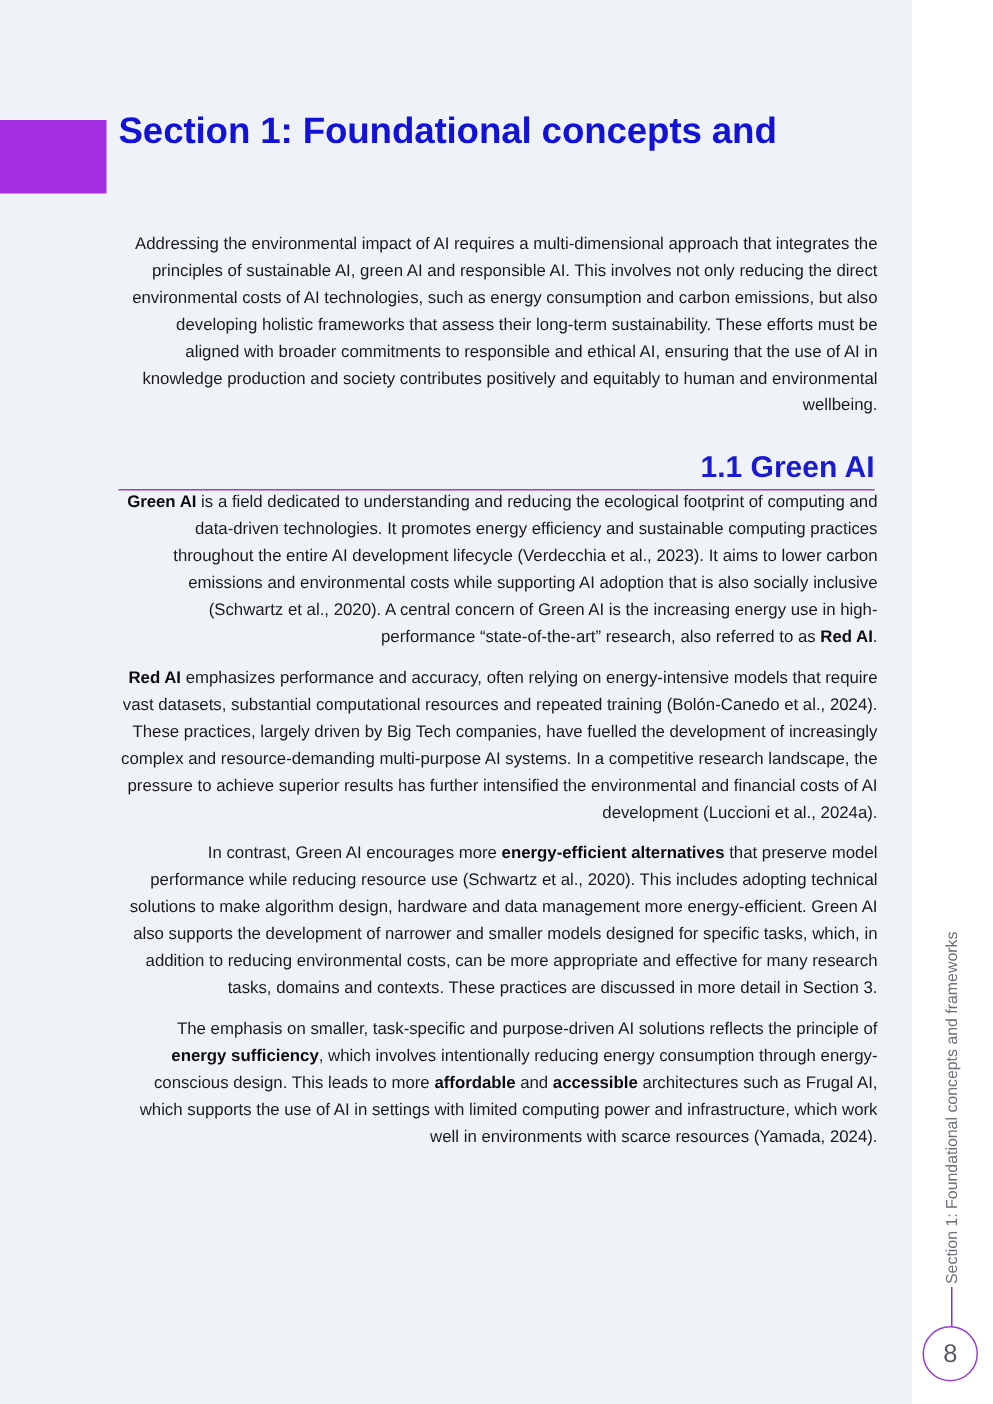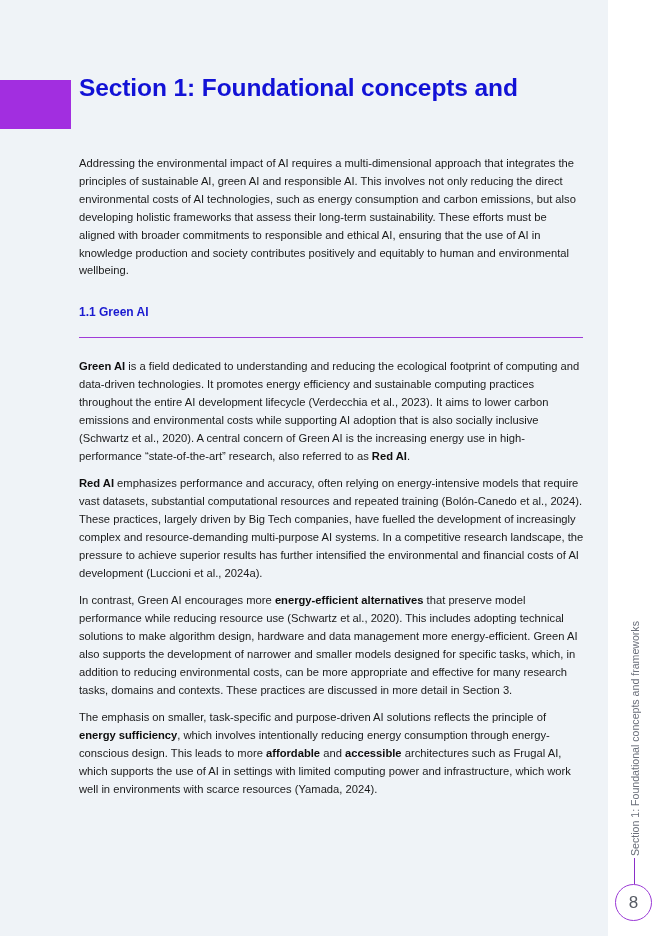--- a/index.html
+++ b/index.html
@@ -51,40 +51,41 @@
       letter-spacing: -0.1px;
     }
     .content {
       position: absolute;
       left: 79px;
       top: 155px;
       width: 506px;
       color: #1a1a1a;
       font-size: 11.2px;
       line-height: 17.9px;
+      text-align: right;
     }
     .content p {
       margin: 0 0 9.5px 0;
     }
     .content b {
       font-weight: bold;
       color: #0d0d0d;
     }
     .subsection-heading {
       margin: 22px 0 0 0;
-      padding-bottom: 15px;
-      font-size: 12px;
+      padding-bottom: 4px;
+      font-size: 20px;
       line-height: 20px;
       font-weight: bold;
       color: #1a1ad0;
       border-bottom: 1.2px solid #a03ad8;
       width: 504px;
     }
     .subsection-body {
-      margin-top: 20px;
+      margin-top: 0;
     }
     .running-title {
       position: absolute;
       left: 635px;
       top: 856px;
       transform-origin: 0 0;
       transform: rotate(-90deg);
       white-space: nowrap;
       font-size: 10.6px;
       color: #6a6f7a;

